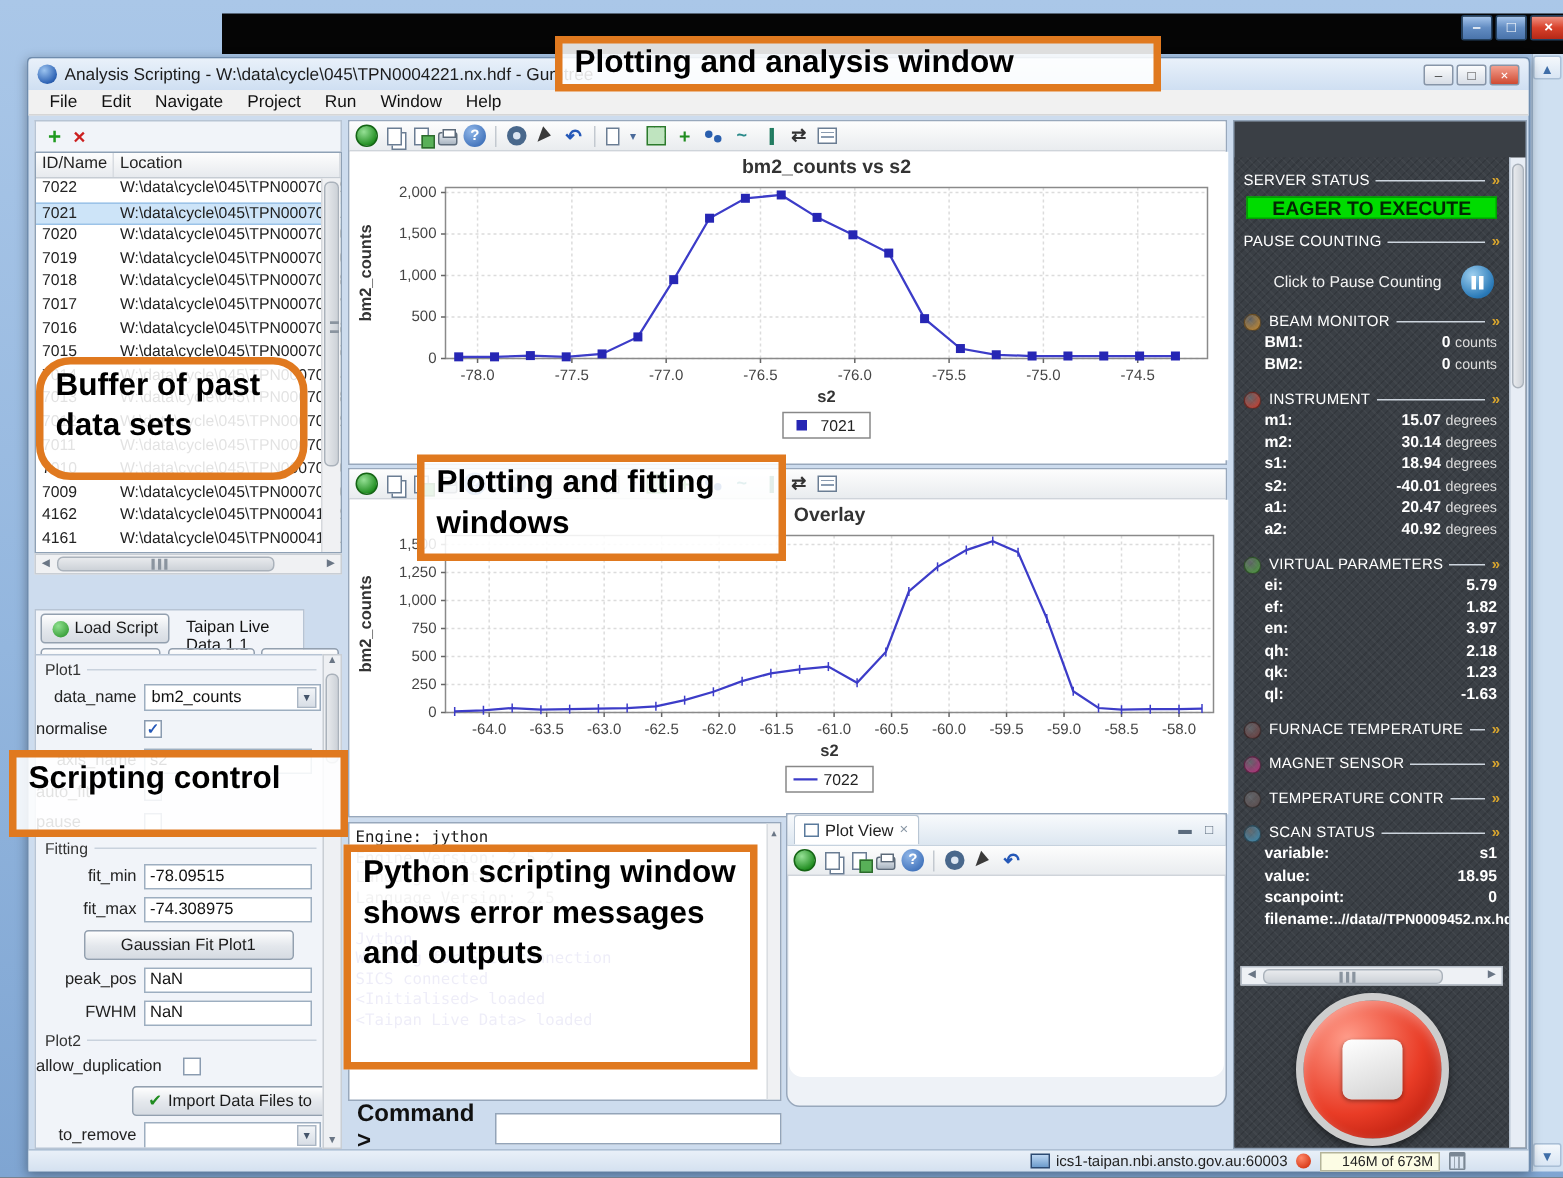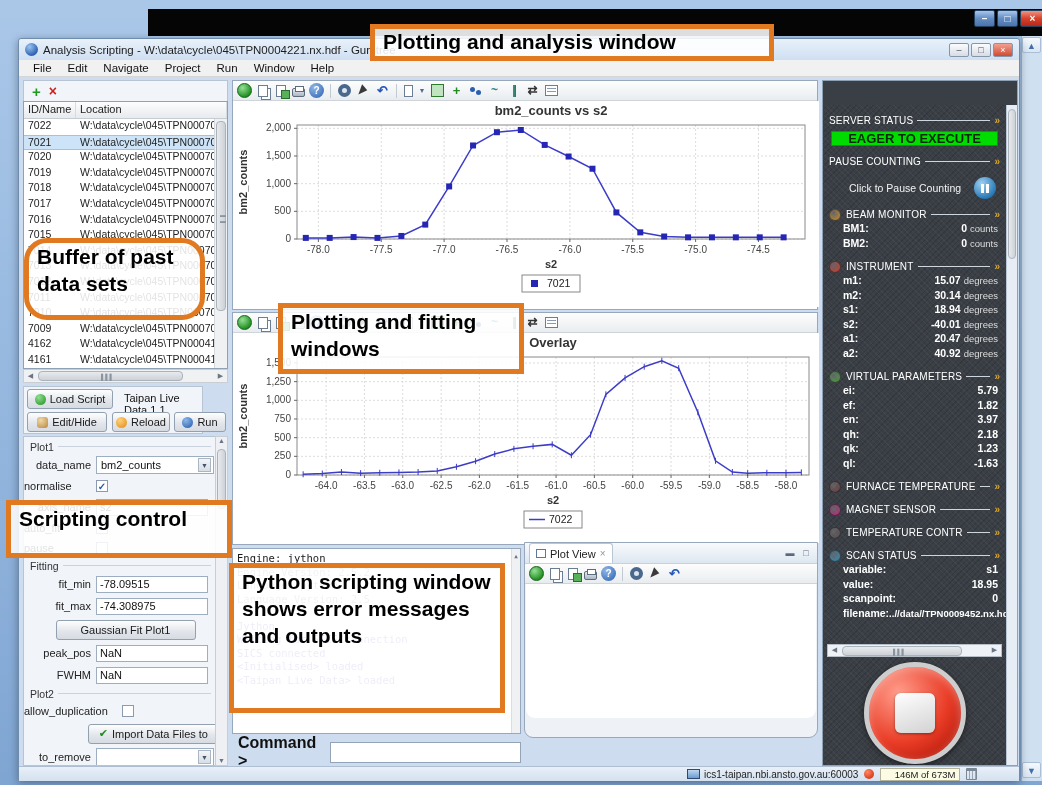--- a/index.html
+++ b/index.html
@@ -284,21 +284,21 @@
       </div>
     </div>
   <div class="abs hscroll">
     <div class="hs-ar" style="left:0;">◀</div>
     <div class="hthumb" style="left:14px;width:145px;">
         <span class="grip" style="left:62px;top:2px;">▌▌▌</span>
       </div>
     <div class="hs-ar" style="right:0;">▶</div>
   </div>
 
-  <div class="abs" style="left:23px;top:386px;width:180px;height:48px;background:#f1f4f9;border:1px solid #b7c4d4;">
+  <div class="abs" style="left:23px;top:406px;width:180px;height:48px;background:#f1f4f9;border:1px solid #b7c4d4;">
     <div class="btn abs" style="left:3px;top:2px;width:86px;height:20px;">
       <span class="mini-dot" style="background:radial-gradient(circle at 35% 30%,#8fe08f,#1f8c1f);"></span>
       <span>Load Script</span>
     </div>
     <div class="abs" style="left:100px;top:5px;font-size:11px;color:#111;">Taipan Live Data 1.1</div>
     <div class="btn abs" style="left:3px;top:25px;width:80px;height:20px;">
       <span class="mini-dot" style="background:radial-gradient(circle at 35% 30%,#f0d9a8,#b8863a);border-radius:3px;"></span>
       <span>Edit/Hide</span>
     </div>
     <div class="btn abs" style="left:88px;top:25px;width:58px;height:20px;">

